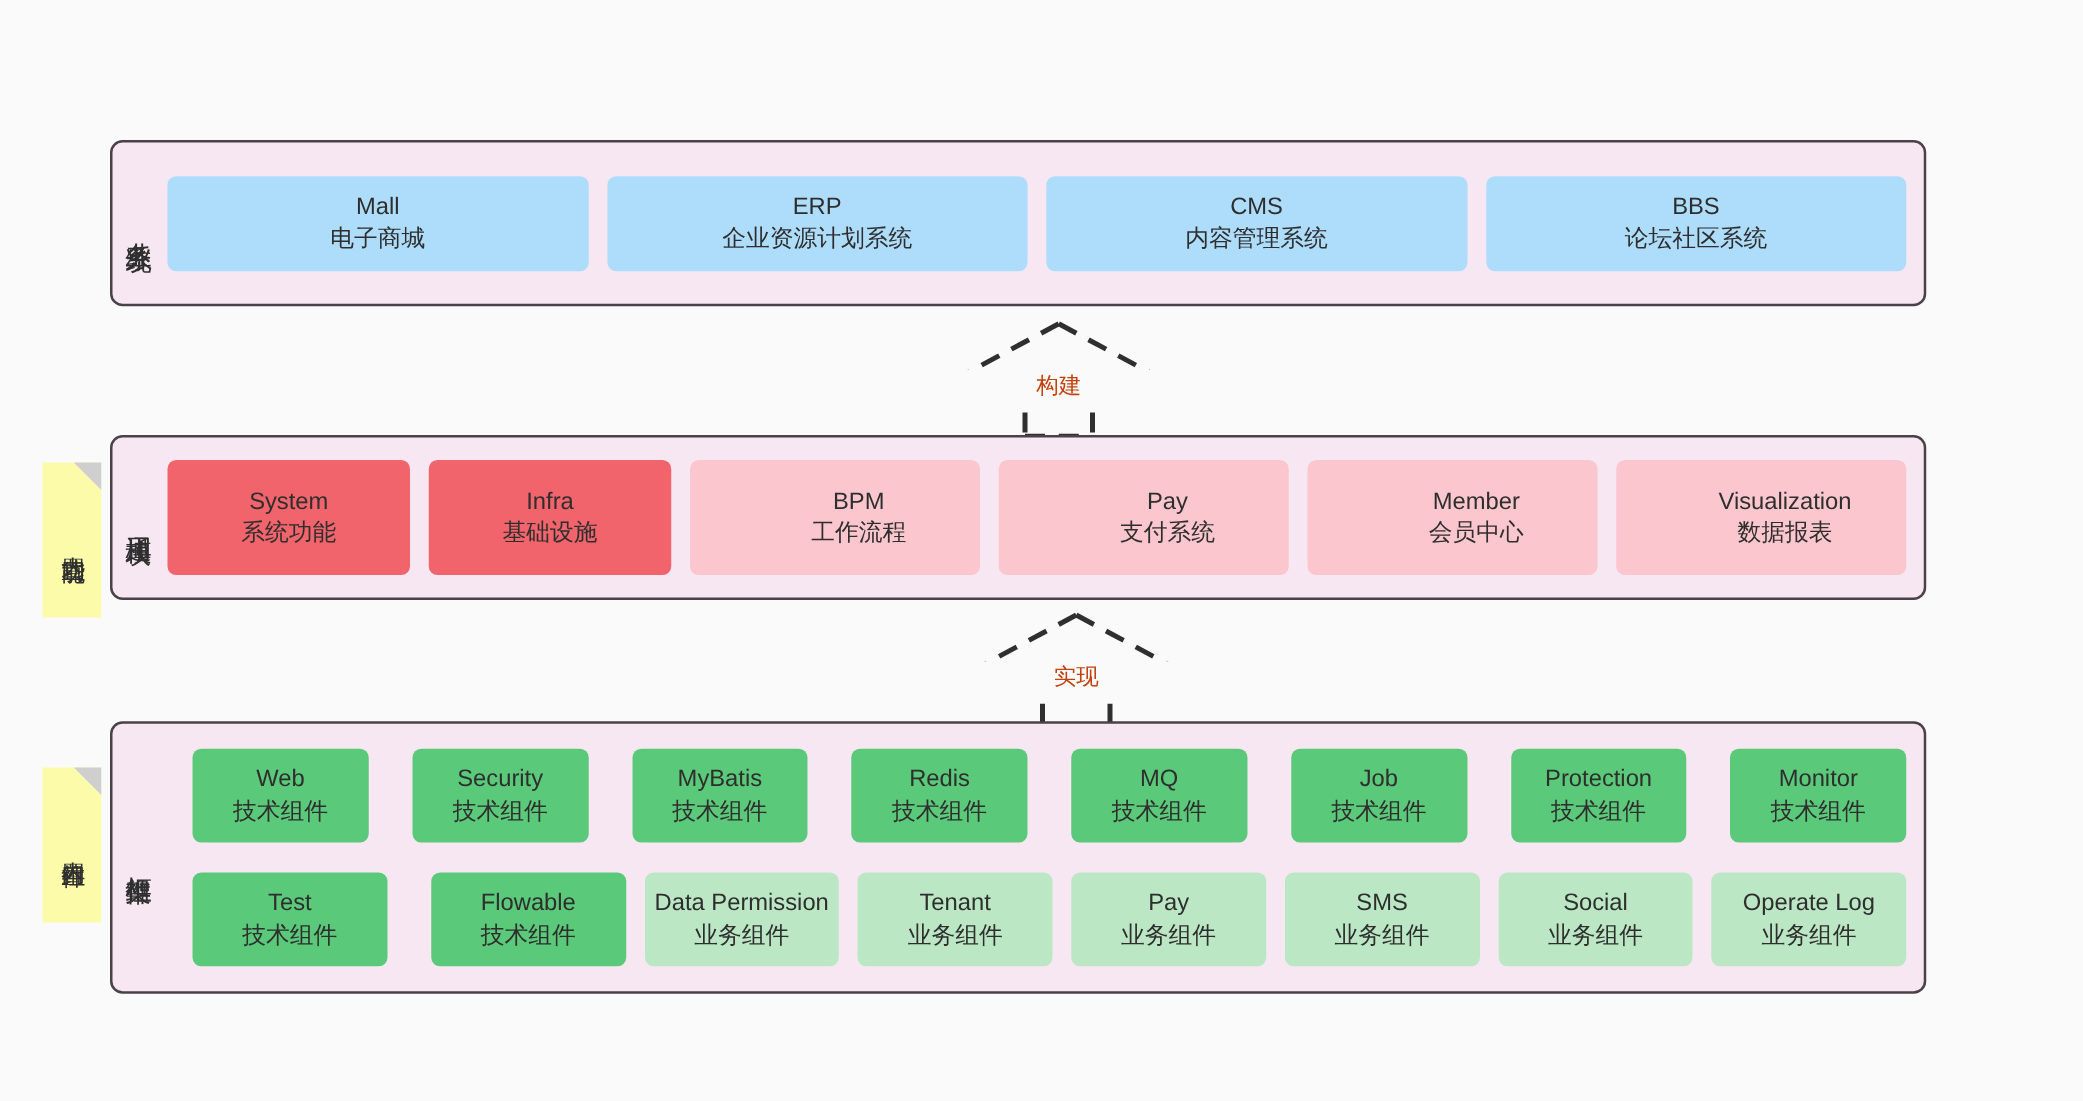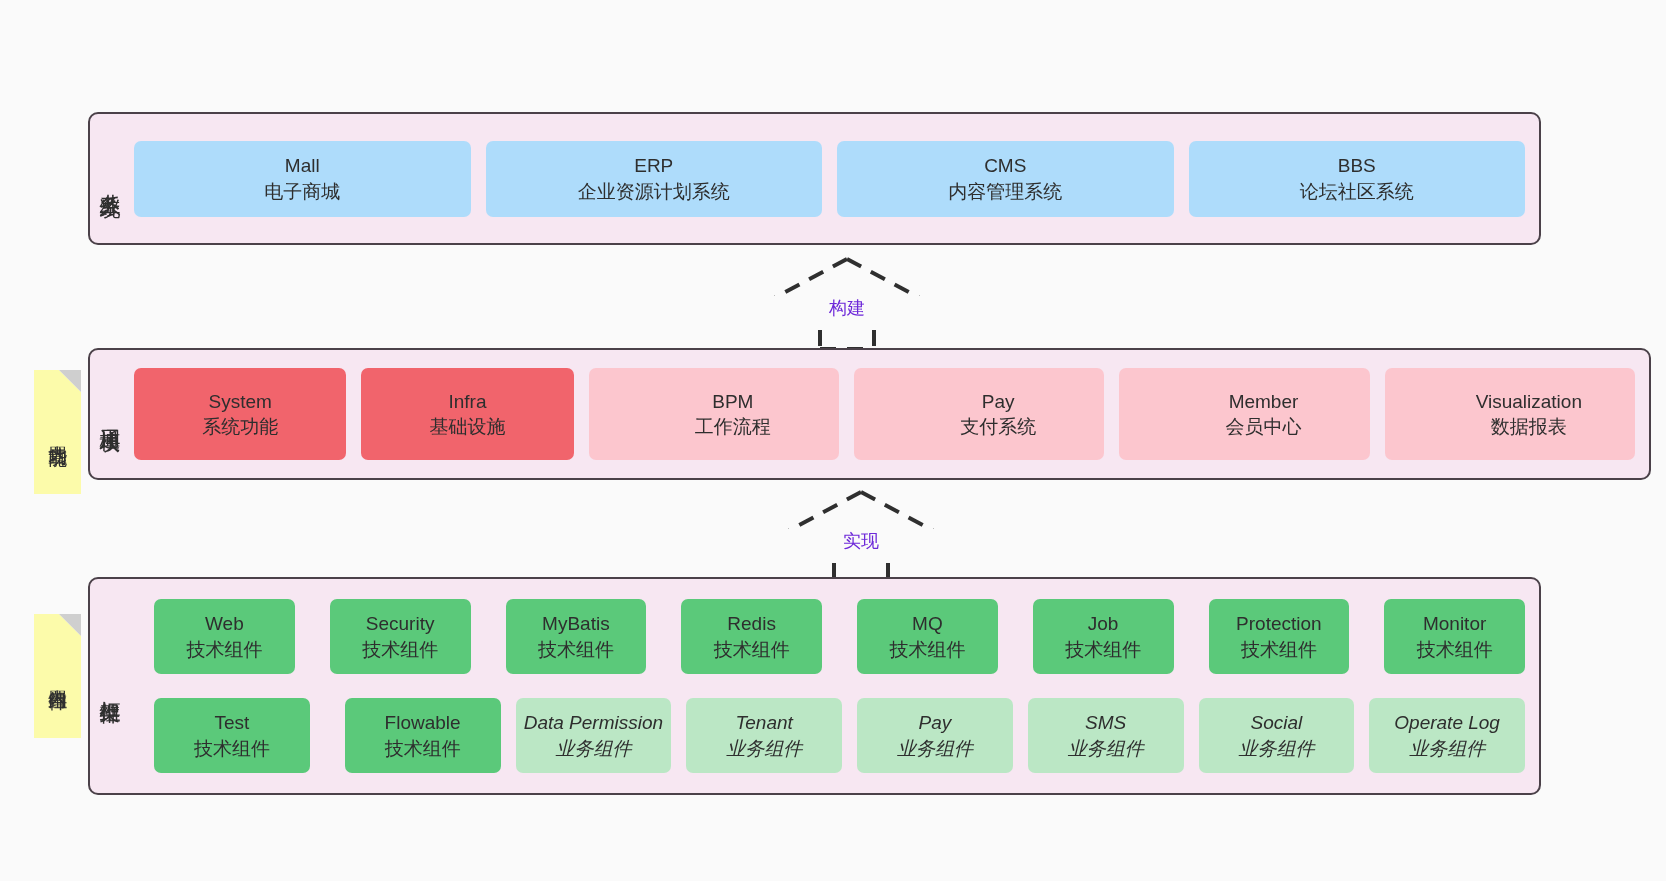--- a/index.html
+++ b/index.html
@@ -82,25 +82,25 @@
     padding: 4px 2px;
     user-select: none;
   }
   .node .n-title { display: block; }
   .node .n-sub  { display: block; }
 
   .node-blue        { background: #aedcfb; height: 76px; }
   .node-red         { background: #f1646c; height: 92px; }
   .node-pink        { background: #fcc6ce; height: 92px; padding-left: 40px; }
   .node-green       { background: #5bc97a; height: 75px; margin-left: 20px; }
-  .node-green-light { background: #bbe7c5; height: 75px; font-style: italic; }
+  .node-green-light { background: #bbe7c5; height: 75px; }
 
   
   #layer-business { left: 88px;  top: 112px; width: 1453px; height: 133px; }
-  #layer-common   { left: 88px;  top: 348px; width: 1563px; height: 132px; }
+  #layer-common   { left: 88px;  top: 348px; width: 1453px; height: 132px; }
   #layer-frame    { left: 88px;  top: 577px; width: 1453px; height: 218px; }
 
   #layer-frame .layer-body { gap: 24px; padding-top: 6px; padding-bottom: 6px; }
 
   
   .note {
     position: absolute;
     width: 47px;
     background: #fcfbaa;
     color: #2f2f2f;
@@ -142,21 +142,21 @@
     width: 190px;
     height: 96px;
   }
   .arrow svg { display: block; overflow: visible; }
   .arrow-label {
     position: absolute;
     left: 0; right: 0;
     top: 41px;
     text-align: center;
     font-size: 18px;
-    color: #6d28d9;
+    color: #c2410c;
     background: #fafafa;
     line-height: 1;
     padding: 3px 2px;
     user-select: none;
     pointer-events: none;
   }
   #arrow-build   { left: 752px; top: 255px; }
   #arrow-realize { left: 766px; top: 488px; }
 </style>
 </head>

